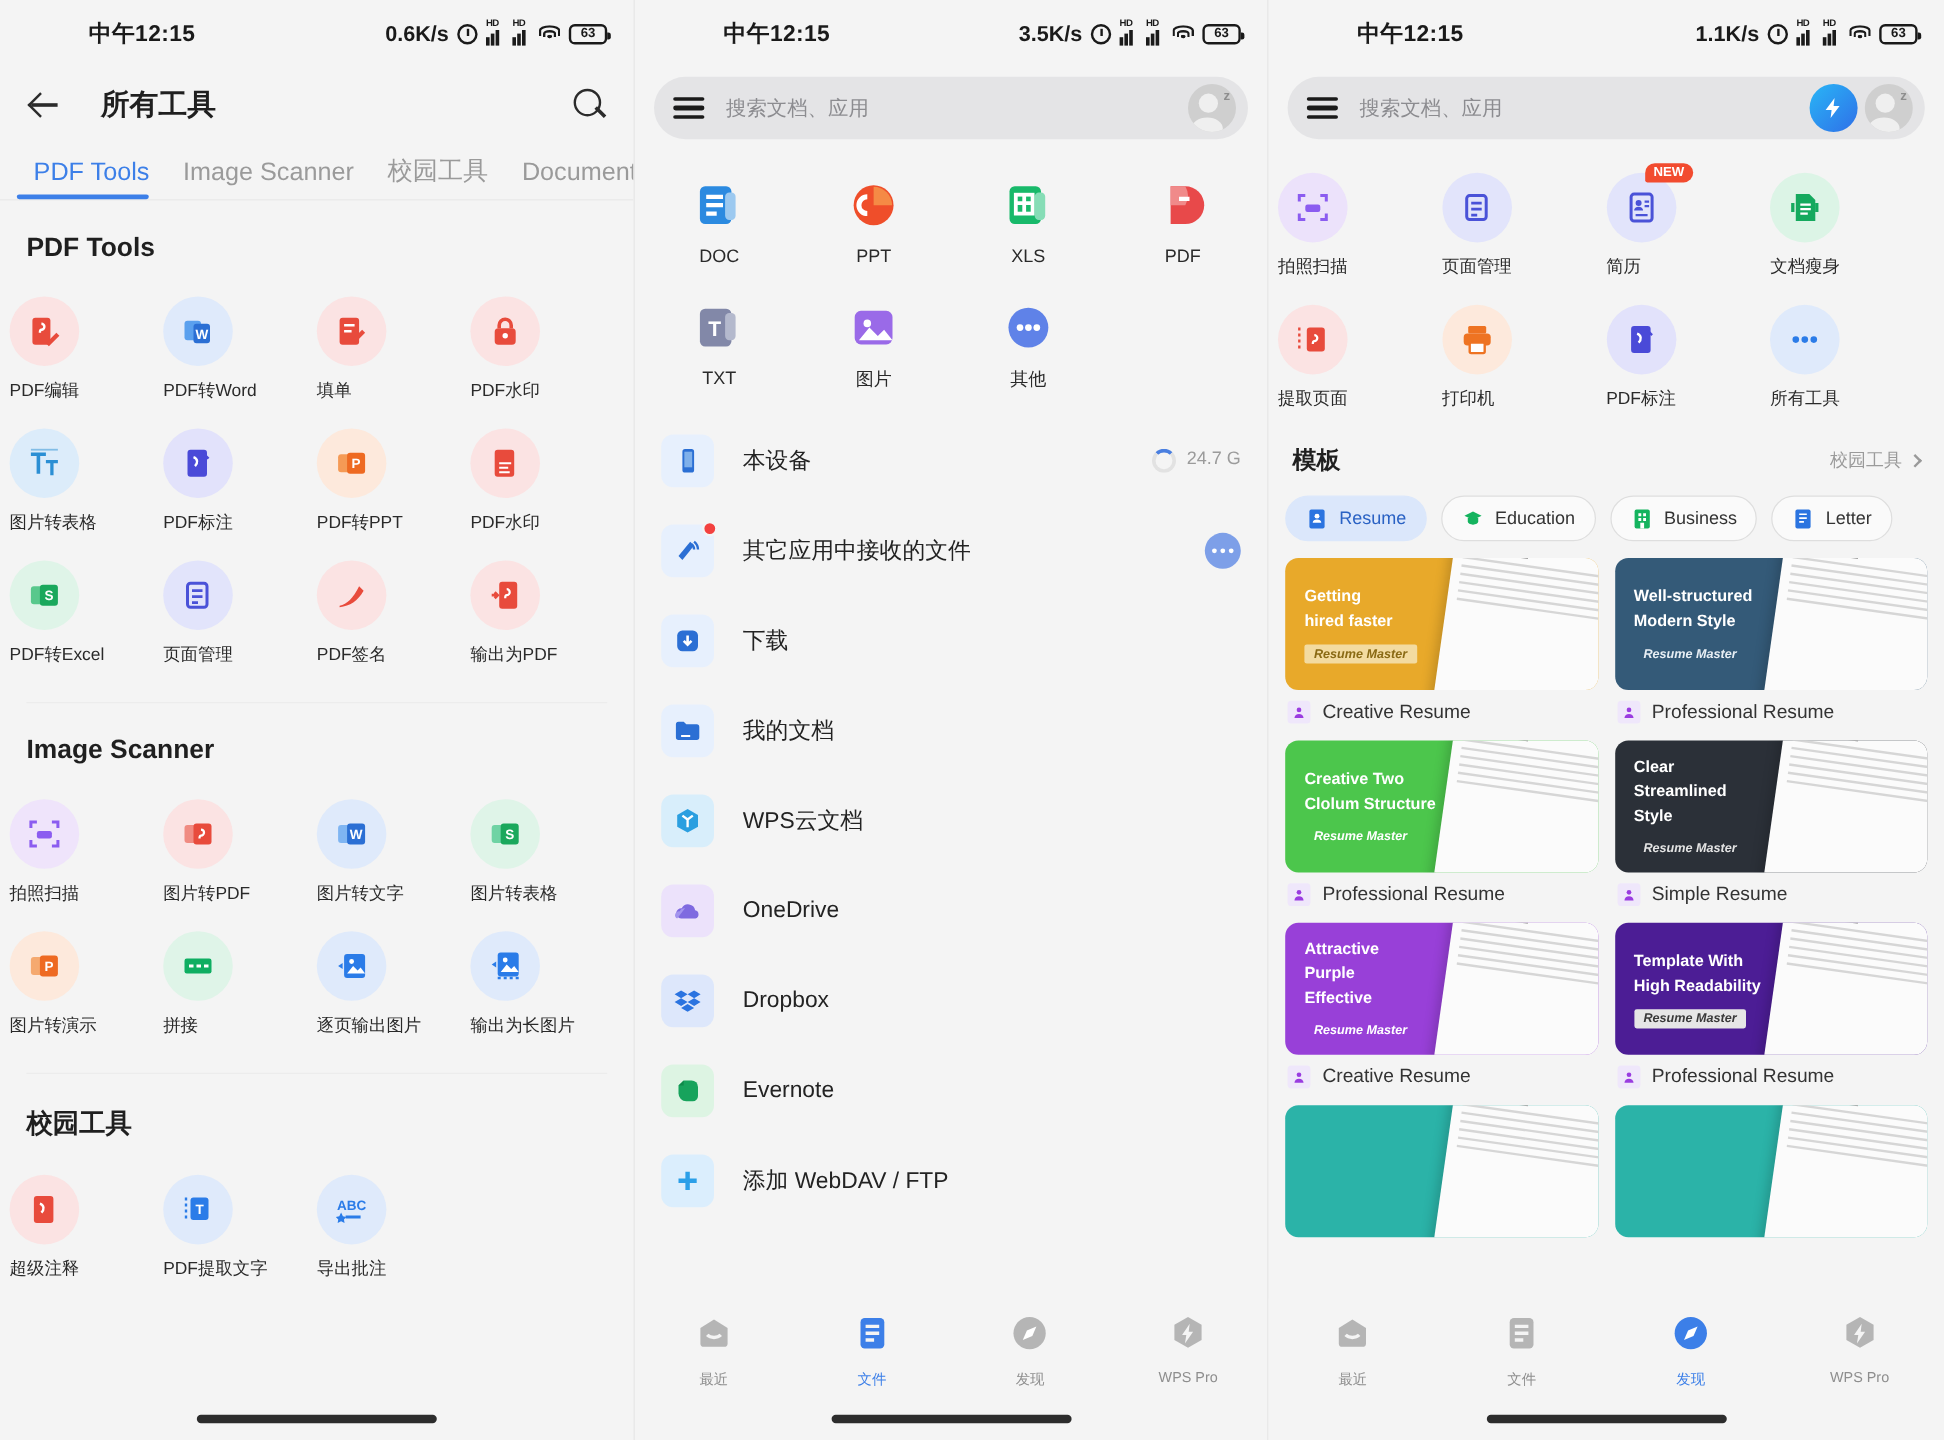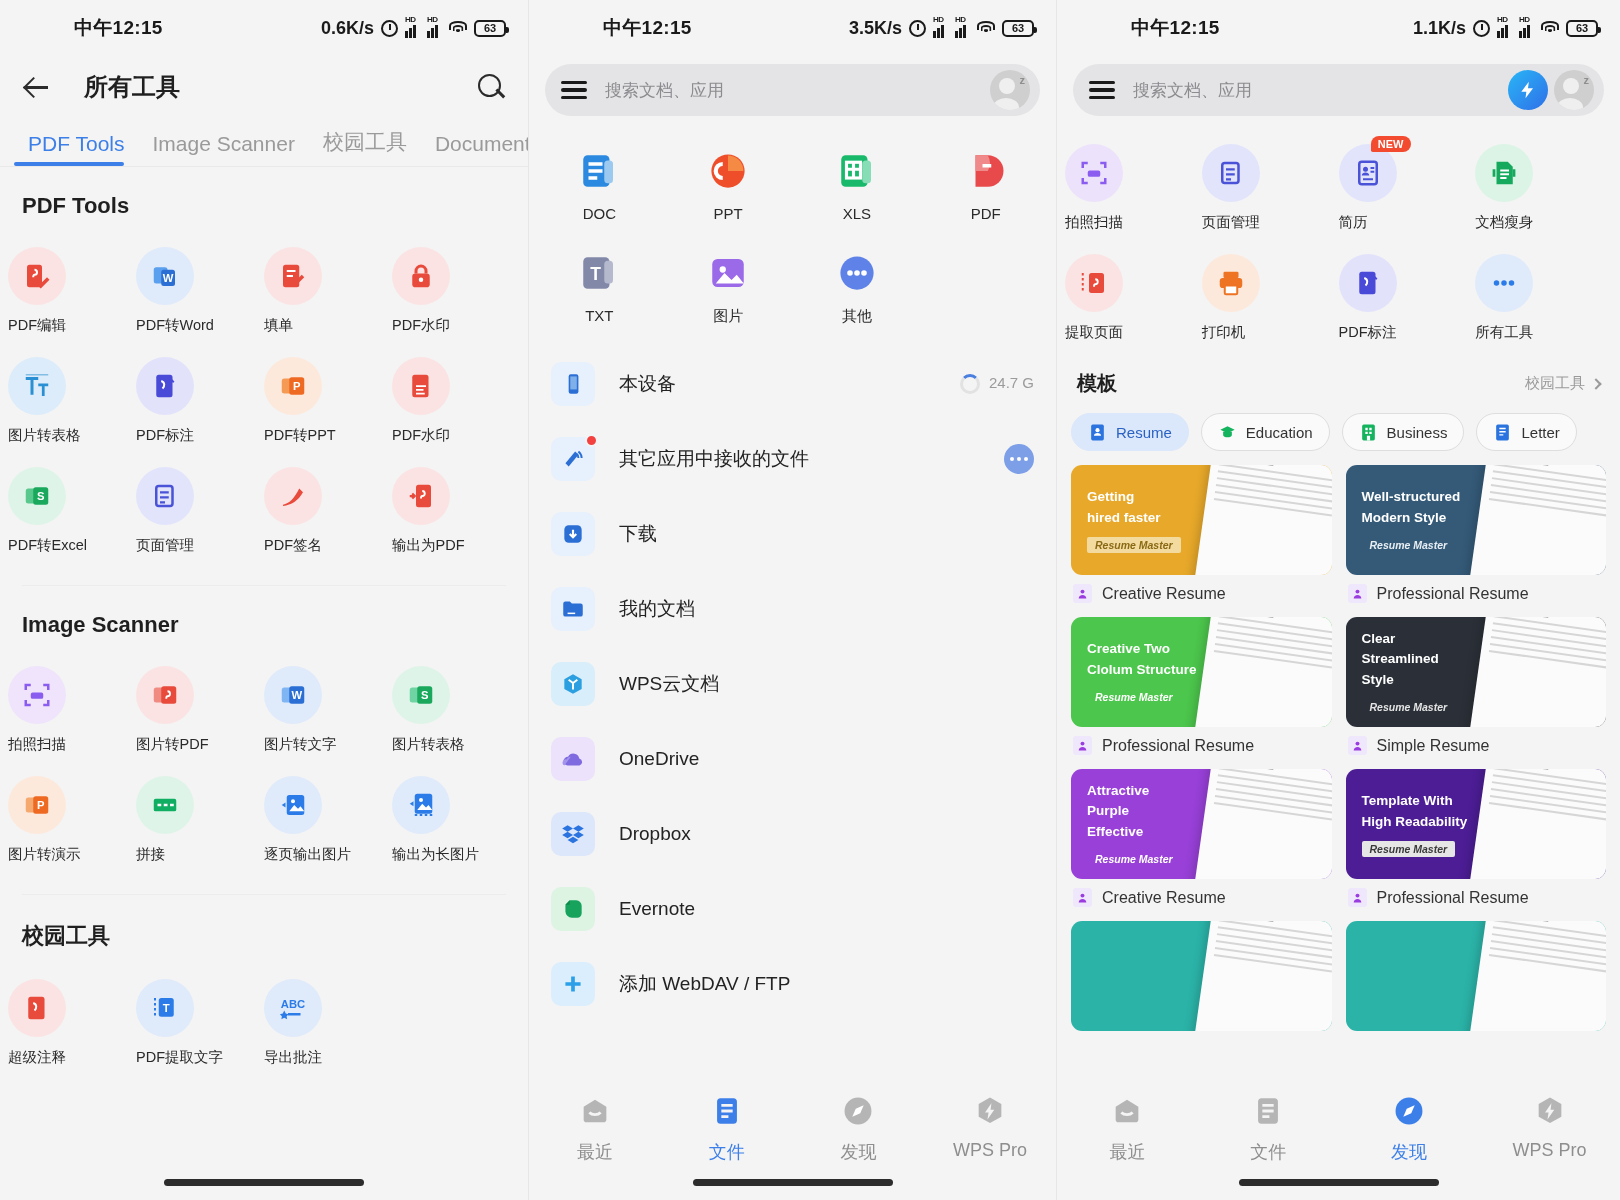--- a/index.html
+++ b/index.html
@@ -93,21 +93,21 @@
   .fname { margin-left:24px; font-size:19px; color:#232323; }
   .fright { margin-left:auto; display:flex; align-items:flex-start; gap:9px; font-size:15px; color:#9b9b9b; }
   .dot-badge { position:absolute; right:-3px; top:-3px; width:13px; height:13px; border-radius:50%; background:#f3413f; border:2px solid #f4f4f4; }
   .ring { width:20px; height:20px; border-radius:50%; border:3px solid #e2e2e2; border-top-color:#4a7fe0; }
   .more-circ { width:30px; height:30px; border-radius:50%; background:#7d9fe8; display:flex; align-items:center; justify-content:center; gap:3px; }
   .more-circ i { width:4px; height:4px; border-radius:50%; background:#fff; display:block; }
 
   
   .botnav { position:absolute; bottom:0; left:0; right:0; height:118px; background:#f4f4f4; display:flex; align-items:flex-start; padding-top:12px; }
   .nav-item { flex:1; display:flex; flex-direction:column; align-items:center; cursor:pointer; }
-  .nav-lbl { font-size:18px; color:#8e8e8e; margin-top:8px; }
+  .nav-lbl { font-size:12px; color:#8e8e8e; margin-top:8px; }
   .nav-item.active .nav-lbl { color:#3c7fe8; }
   .gesture { position:absolute; bottom:14px; left:50%; transform:translateX(-50%); width:200px; height:7px; background:#2c2c2c; border-radius:4px; }
 
   
   .tmpl-head { display:flex; align-items:center; padding:20px 20px 4px 20px; }
   .tmpl-title { font-size:20px; font-weight:bold; }
   .tmpl-all { margin-left:auto; font-size:15px; color:#9a9a9a; display:flex; align-items:center; gap:7px; cursor:pointer; }
   .chev { width:8px; height:8px; border-right:2px solid #9a9a9a; border-top:2px solid #9a9a9a; transform:rotate(45deg); }
   .chips { display:flex; gap:12px; padding:12px 14px 0 14px; }
   .chip { display:flex; align-items:center; gap:9px; height:38px; padding:0 16px; border-radius:19px; border:1px solid #dedede; background:#fafafa; font-size:15px; color:#333; cursor:pointer; white-space:nowrap; }

